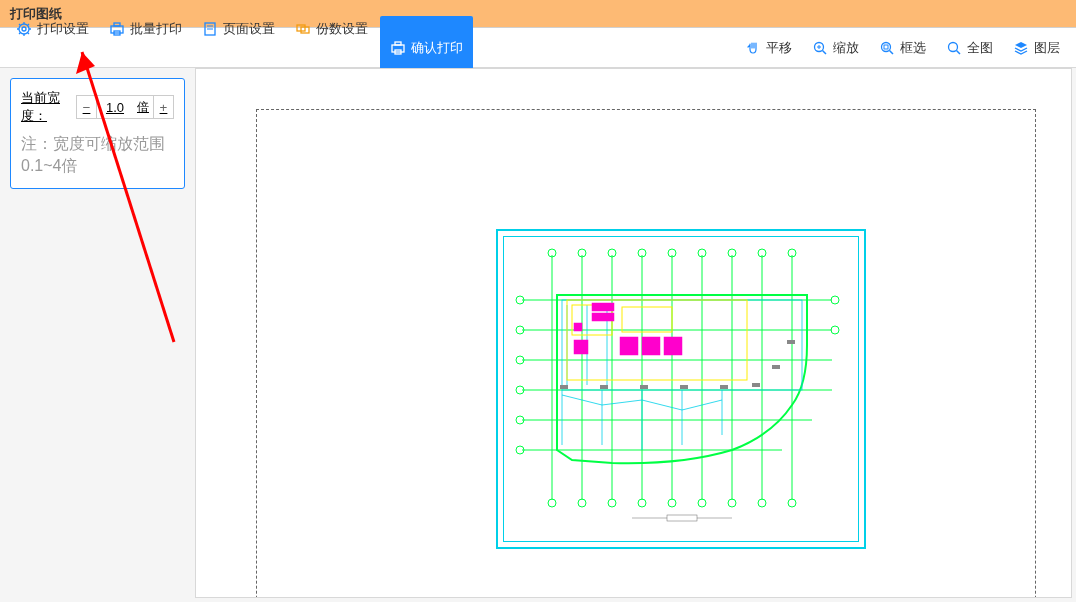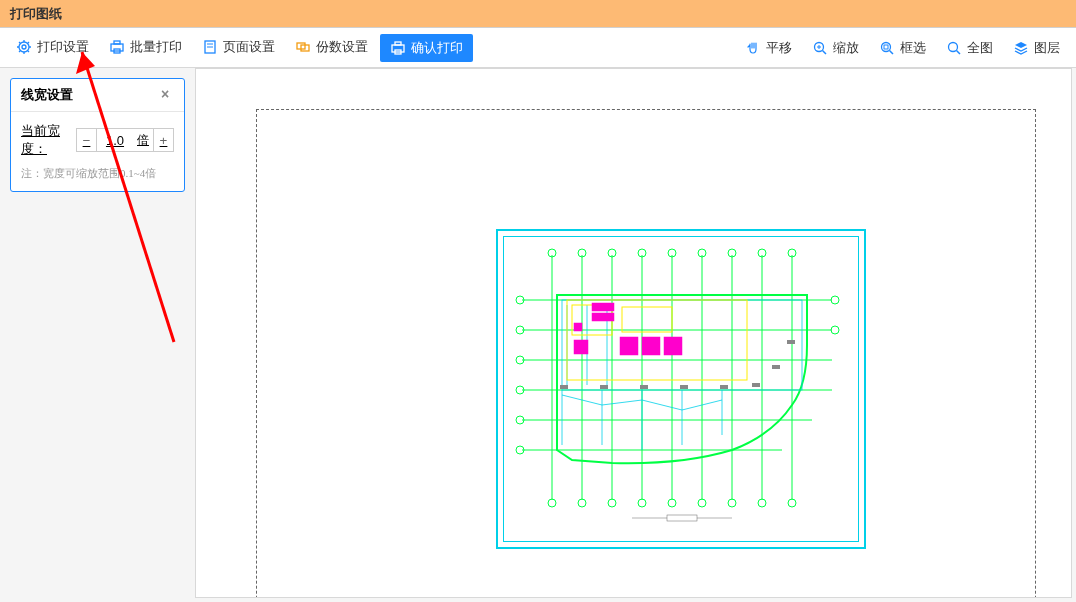--- a/index.html
+++ b/index.html
@@ -42,21 +42,21 @@
       gap: 5px;
       padding: 4px 8px;
       cursor: pointer;
       border-radius: 2px;
       color: #333;
       font-size: 13px;
     }
     .toolbar-btn.primary {
       background: #1e88ff;
       color: #fff;
-      padding: 5px 10px;
+      padding: 23px 10px;
     }
     .icon { width: 16px; height: 16px; display: inline-block; }
     .content-area {
       display: flex;
       height: calc(602px - 68px);
       background: #f5f5f5;
     }
     .side-panel {
       width: 195px;
       padding: 10px;
@@ -112,23 +112,22 @@
     .stepper-btn.left { border-right: 1px solid #ccc; }
     .stepper-btn.right { border-left: 1px solid #ccc; }
     .stepper-val {
       width: 36px;
       text-align: center;
       font-size: 13px;
       padding: 2px 0;
     }
     .note {
       color: #999;
-      font-size: 11px;
+      font-size: 16px;
       line-height: 1.4;
-      font-family: Liberation Serif, serif;
     }
     .canvas-area {
       flex: 1;
       background: #fff;
       border: 1px solid #d8d8d8;
       margin: 0 4px 4px 0;
       position: relative;
       overflow: hidden;
     }
     .print-area {
@@ -295,24 +294,20 @@
       </span>
       <span>图层</span>
     </div>
   </div>
 </div>
 
 <div class="content-area">
 
   <div class="side-panel">
     <div class="settings-card">
-      <div class="card-header">
-        <span>线宽设置</span>
-        <span class="close-x">×</span>
-      </div>
       <div class="card-body">
         <div class="form-row">
           <span>当前宽度：</span>
           <div class="stepper">
             <button class="stepper-btn left">−</button>
             <div class="stepper-val">1.0</div>
             <span style="padding:0 4px;font-size:12px;">倍</span>
             <button class="stepper-btn right">+</button>
           </div>
         </div>

